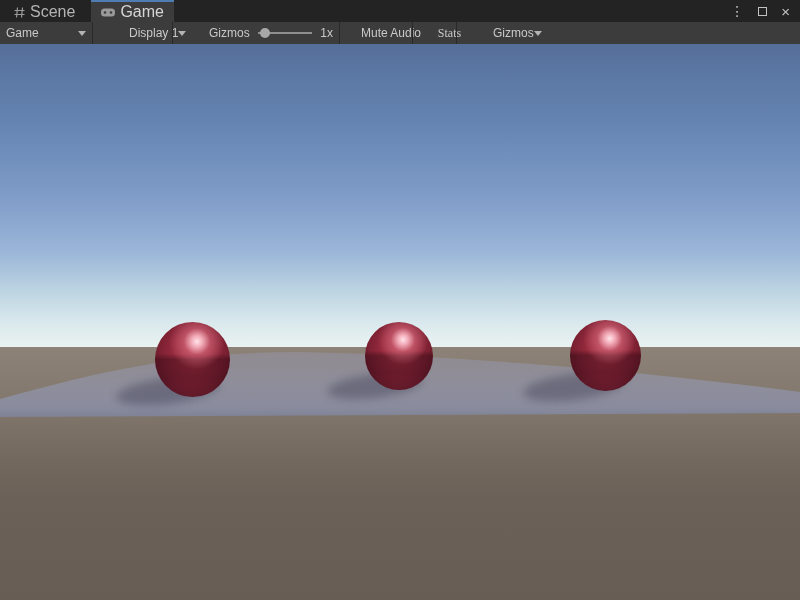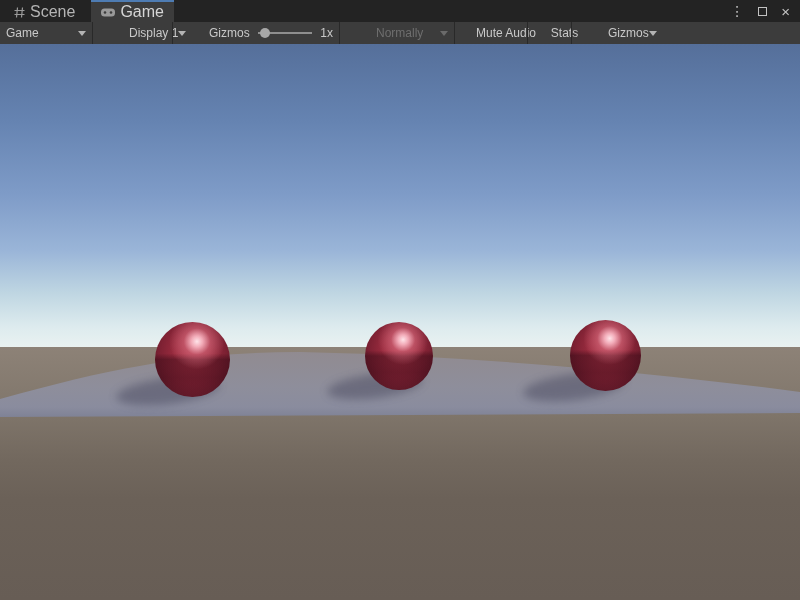--- a/index.html
+++ b/index.html
@@ -29,21 +29,21 @@
     border-right: 4px solid transparent; border-top: 5px solid #b4b4b4; margin-left: auto; }
   .tb.dropdown { justify-content: space-between; }
   .tb.disabled { color: #6e6e6e; }
   .tb.disabled .arrow { border-top-color: #6a6a6a; }
   .w-game { width: 92px; }
   .w-display { width: 80px; }
   .w-aspect { width: 164px; }
   .w-scale { width: 167px; }
   .w-playmode { width: 115px; }
   .w-mute { width: 73px; justify-content: center; }
-  .w-stats { width: 44px; justify-content: center; }
+  .w-stats { width: 44px; justify-content: center; font-family: Liberation Serif, serif; }
   .w-gizmos { width: 54px; justify-content: space-between; }
   .slider { position: relative; width: 76px; height: 12px; margin: 0 8px 0 8px; }
   .slider .track { position: absolute; left: 0; right: 0; top: 5px; height: 2px; background: #8f8f8f; }
   .slider .knob { position: absolute; left: 2px; top: 1px; width: 10px; height: 10px;
     border-radius: 50%; background: #a8a8a8; }
 
   
   .viewport { position: relative; width: 800px; height: 556px; flex: 1; overflow: hidden; }
   .sky { position: absolute; left: 0; top: 0; width: 800px; height: 304px;
     background: linear-gradient(180deg,
@@ -106,24 +106,20 @@
       <span class="arrow"></span>
     </div>
     <div class="tb w-scale">
       <span>Gizmos</span>
       <span class="slider">
         <span class="track"></span>
         <span class="knob"></span>
       </span>
       <span>1x</span>
     </div>
-    <div class="tb dropdown disabled w-playmode">
-      <span>Normally</span>
-      <span class="arrow"></span>
-    </div>
     <div class="tb w-mute">
       <span>Mute Audio</span>
     </div>
     <div class="tb w-stats">
       <span>Stats</span>
     </div>
     <div class="tb dropdown w-gizmos">
       <span>Gizmos</span>
       <span class="arrow"></span>
     </div>

